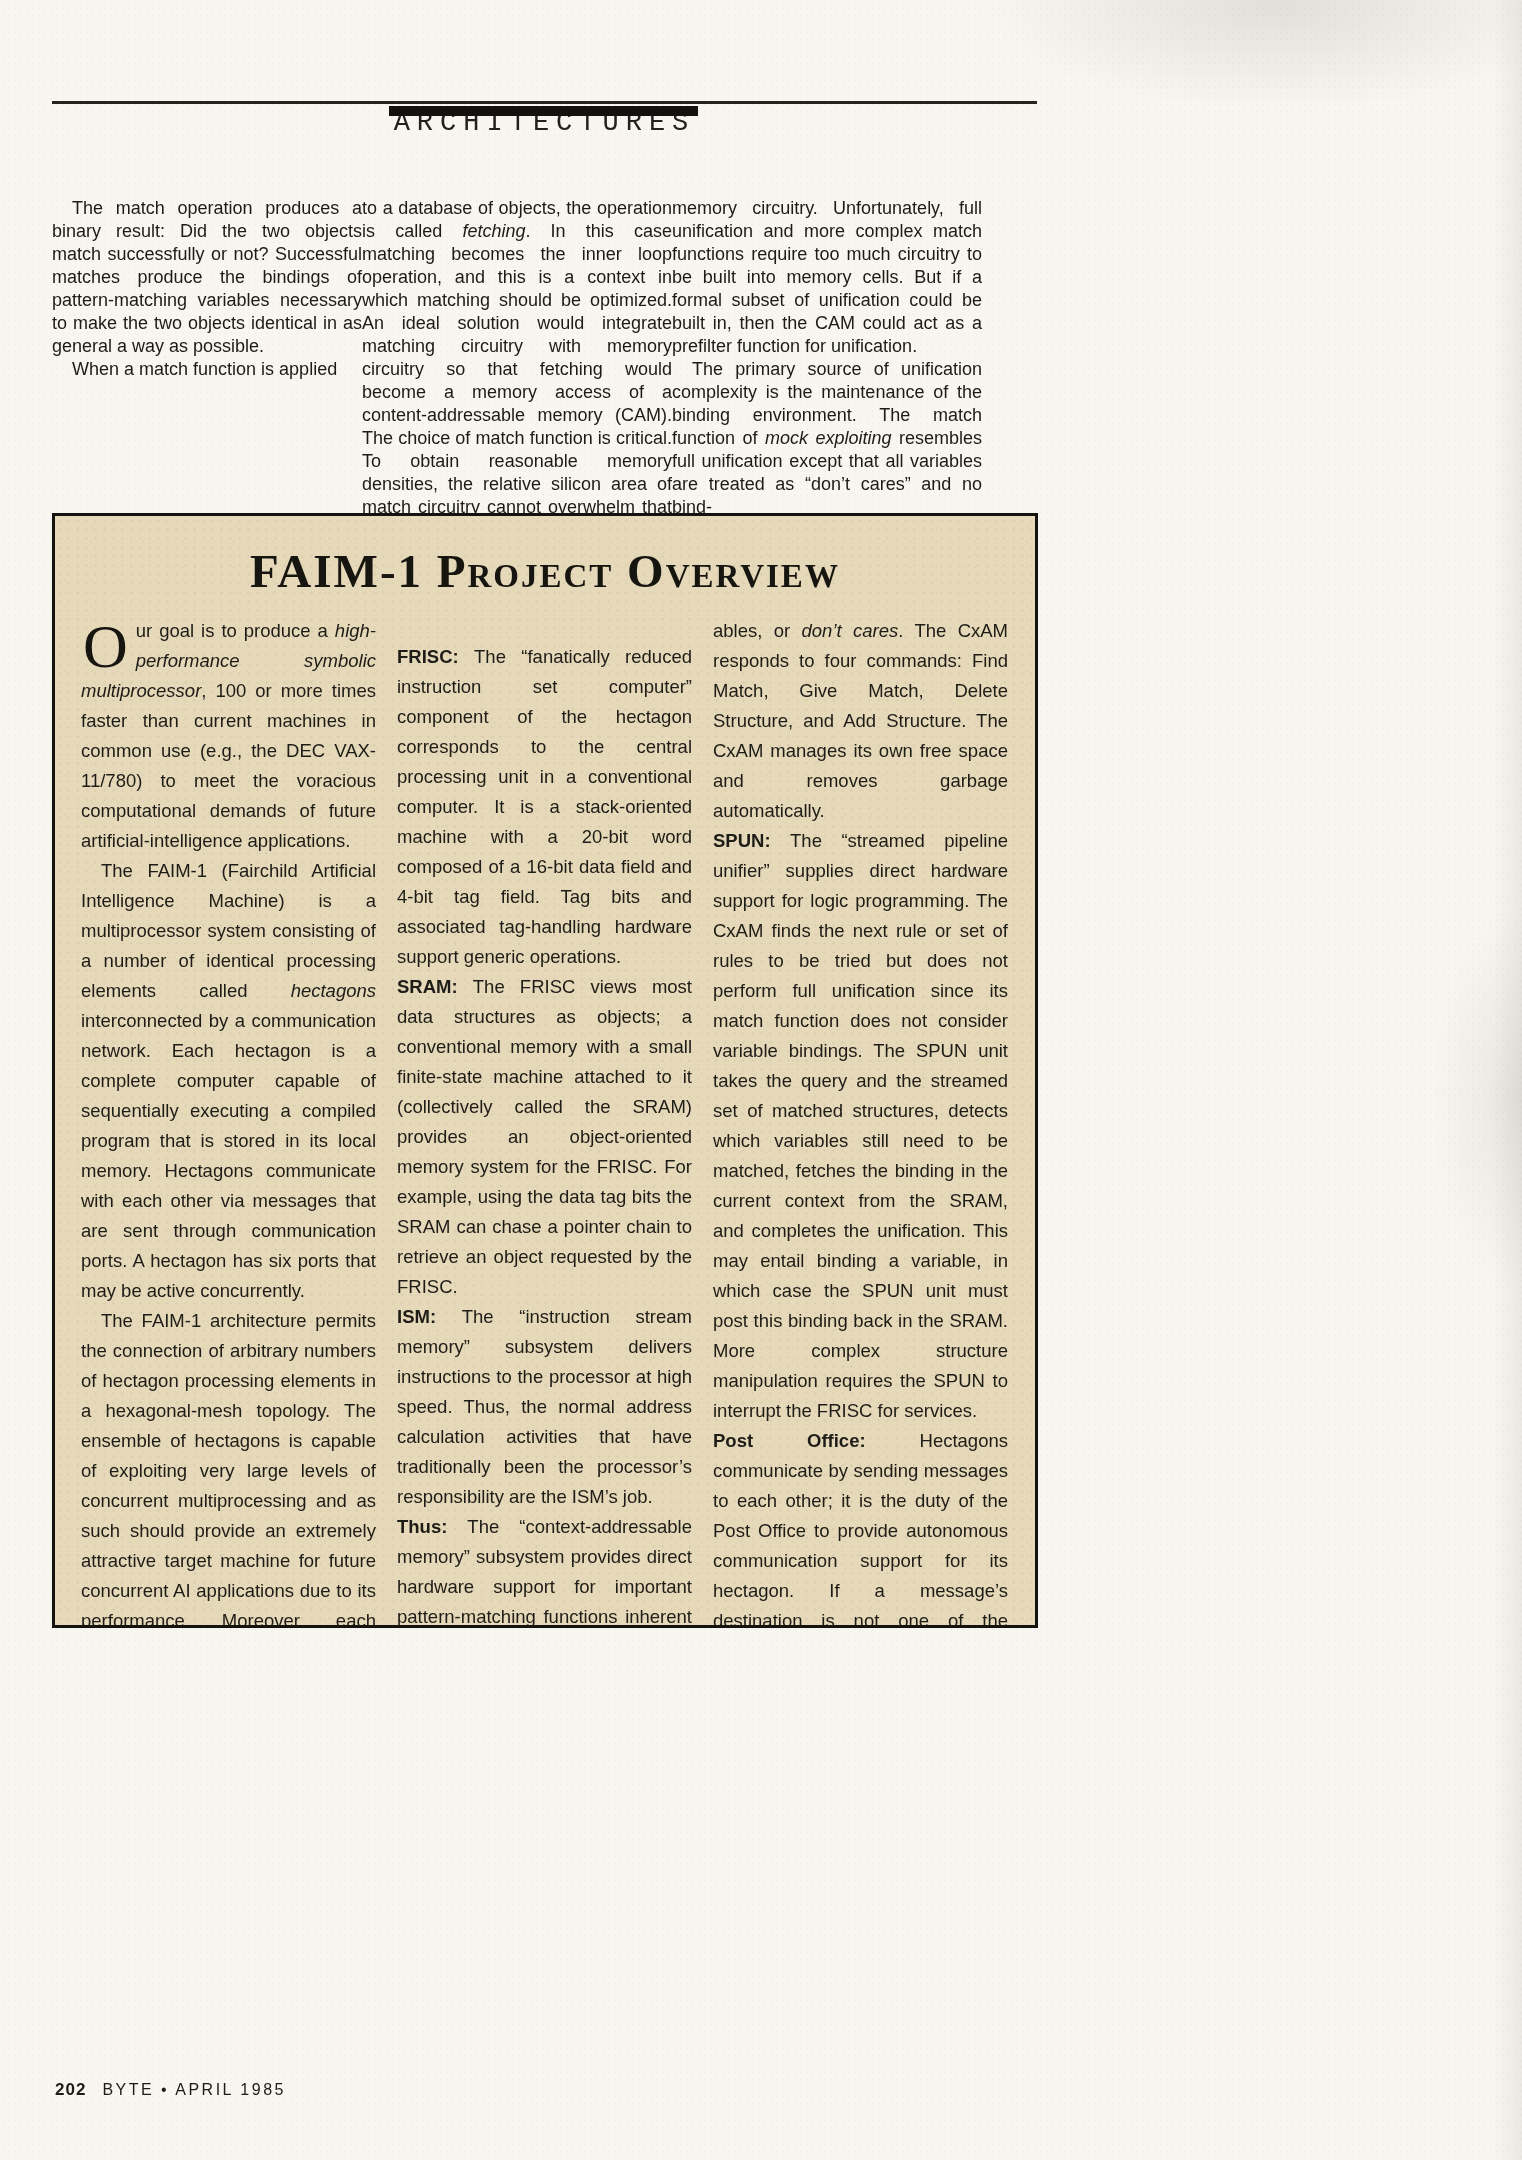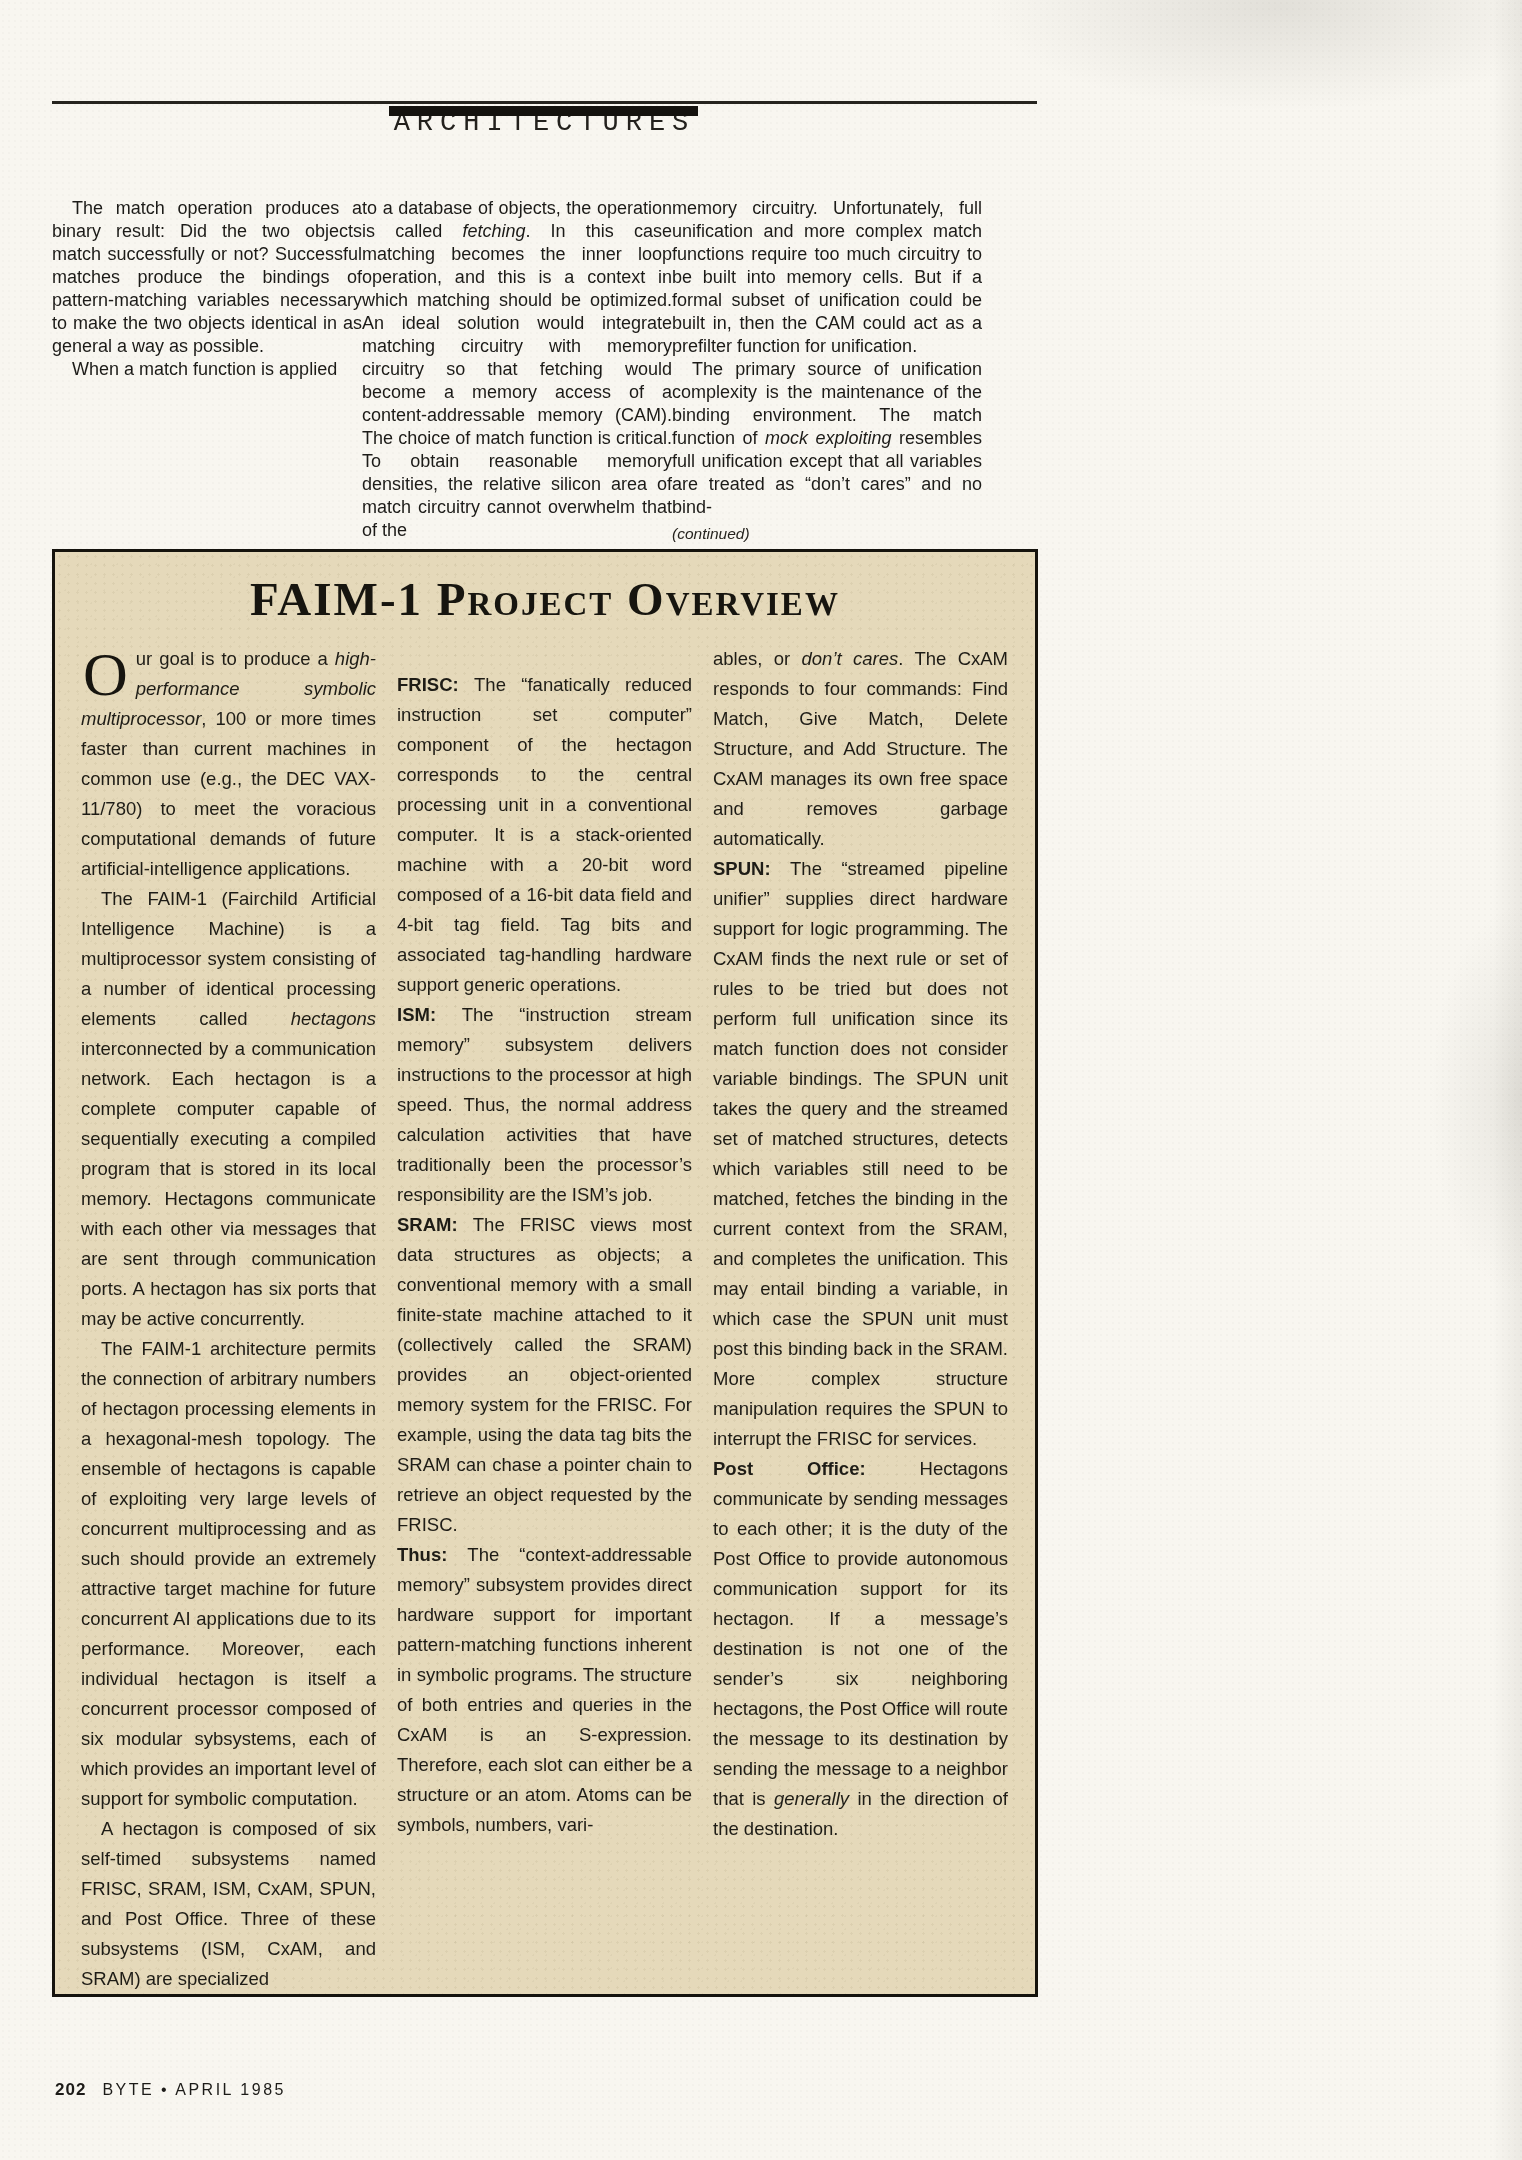--- a/index.html
+++ b/index.html
@@ -44,29 +44,29 @@
   .para.indent { text-indent:20px; }
   .seg-i { font-style:italic; }
   .seg-b { font-weight:bold; }
   .continued {
     text-align:left; font-style:italic;
     font-size:15.5px; margin-top:3px; color:#26241f;
   }
 
   
   .sidebar-box {
-    position:absolute; top:549px; left:52px; width:986px; height:1448px;
+    position:absolute; top:513px; left:52px; width:986px; height:1115px;
     background-color:#e5d9ba;
     background-image:
       radial-gradient(rgba(96,78,40,0.07) 1.2px, transparent 1.2px),
       radial-gradient(rgba(96,78,40,0.05) 1px, transparent 1px);
     background-size:9px 9px, 13px 13px;
     background-position:0 0, 4px 6px;
     border:3px solid #15130d;
-    padding:16px 26px 18px;
+    padding:24px 26px 18px;
     overflow:hidden;
   }
   .box-title {
     text-align:center;
     font-family:"Liberation Serif", serif;
     font-variant:small-caps;
     font-weight:700; font-size:47px; letter-spacing:2px;
     color:#17150f;
     margin-top:4px;
   }
@@ -115,22 +115,22 @@
     <h2 class="box-title">FAIM-1 Project Overview</h2>
     <div class="box-cols">
       <div class="bcol">
         <p class="para"><span class="seg-d">O</span><span>ur goal is to produce a </span><span class="seg-i">high-performance symbolic multiprocessor</span><span>, 100 or more times faster than current machines in common use (e.g., the DEC VAX-11/780) to meet the voracious computational demands of future artificial-intelligence applications.</span></p>
         <p class="para indent"><span>The FAIM-1 (Fairchild Artificial Intelligence Machine) is a multiprocessor system consisting of a number of identical processing elements called </span><span class="seg-i">hectagons</span><span> interconnected by a communication network. Each hectagon is a complete computer capable of sequentially executing a compiled program that is stored in its local memory. Hectagons communicate with each other via messages that are sent through communication ports. A hectagon has six ports that may be active concurrently.</span></p>
         <p class="para indent"><span>The FAIM-1 architecture permits the connection of arbitrary numbers of hectagon processing elements in a hexagonal-mesh topology. The ensemble of hectagons is capable of exploiting very large levels of concurrent multiprocessing and as such should provide an extremely attractive target machine for future concurrent AI applications due to its performance. Moreover, each individual hectagon is itself a concurrent processor composed of six modular sybsystems, each of which provides an important level of support for symbolic computation.</span></p>
         <p class="para indent"><span>A hectagon is composed of six self-timed subsystems named FRISC, SRAM, ISM, CxAM, SPUN, and Post Office. Three of these subsystems (ISM, CxAM, and SRAM) are specialized</span></p>
       </div>
       <div class="bcol">
         <p class="para gap-top"><span class="seg-b">FRISC: </span><span>The “fanatically reduced instruction set computer” component of the hectagon corresponds to the central processing unit in a conventional computer. It is a stack-oriented machine with a 20-bit word composed of a 16-bit data field and 4-bit tag field. Tag bits and associated tag-handling hardware support generic operations.</span></p>
+        <p class="para"><span class="seg-b">SRAM: </span><span>The FRISC views most data structures as objects; a conventional memory with a small finite-state machine attached to it (collectively called the SRAM) provides an object-oriented memory system for the FRISC. For example, using the data tag bits the SRAM can chase a pointer chain to retrieve an object requested by the FRISC.</span></p>
         <p class="para"><span class="seg-b">ISM: </span><span>The “instruction stream memory” subsystem delivers instructions to the processor at high speed. Thus, the normal address calculation activities that have traditionally been the processor’s responsibility are the ISM’s job.</span></p>
-        <p class="para"><span class="seg-b">SRAM: </span><span>The FRISC views most data structures as objects; a conventional memory with a small finite-state machine attached to it (collectively called the SRAM) provides an object-oriented memory system for the FRISC. For example, using the data tag bits the SRAM can chase a pointer chain to retrieve an object requested by the FRISC.</span></p>
         <p class="para"><span class="seg-b">Thus: </span><span>The “context-addressable memory” subsystem provides direct hardware support for important pattern-matching functions inherent in symbolic programs. The structure of both entries and queries in the CxAM is an S-expression. Therefore, each slot can either be a structure or an atom. Atoms can be symbols, numbers, vari-</span></p>
       </div>
       <div class="bcol">
         <p class="para"><span>ables, or </span><span class="seg-i">don’t cares</span><span>. The CxAM responds to four commands: Find Match, Give Match, Delete Structure, and Add Structure. The CxAM manages its own free space and removes garbage automatically.</span></p>
         <p class="para"><span class="seg-b">SPUN: </span><span>The “streamed pipeline unifier” supplies direct hardware support for logic programming. The CxAM finds the next rule or set of rules to be tried but does not perform full unification since its match function does not consider variable bindings. The SPUN unit takes the query and the streamed set of matched structures, detects which variables still need to be matched, fetches the binding in the current context from the SRAM, and completes the unification. This may entail binding a variable, in which case the SPUN unit must post this binding back in the SRAM. More complex structure manipulation requires the SPUN to interrupt the FRISC for services.</span></p>
         <p class="para"><span class="seg-b">Post Office: </span><span>Hectagons communicate by sending messages to each other; it is the duty of the Post Office to provide autonomous communication support for its hectagon. If a message’s destination is not one of the sender’s six neighboring hectagons, the Post Office will route the message to its destination by sending the message to a neighbor that is </span><span class="seg-i">generally</span><span> in the direction of the destination.</span></p>
       </div>
     </div>
   </aside>
 

